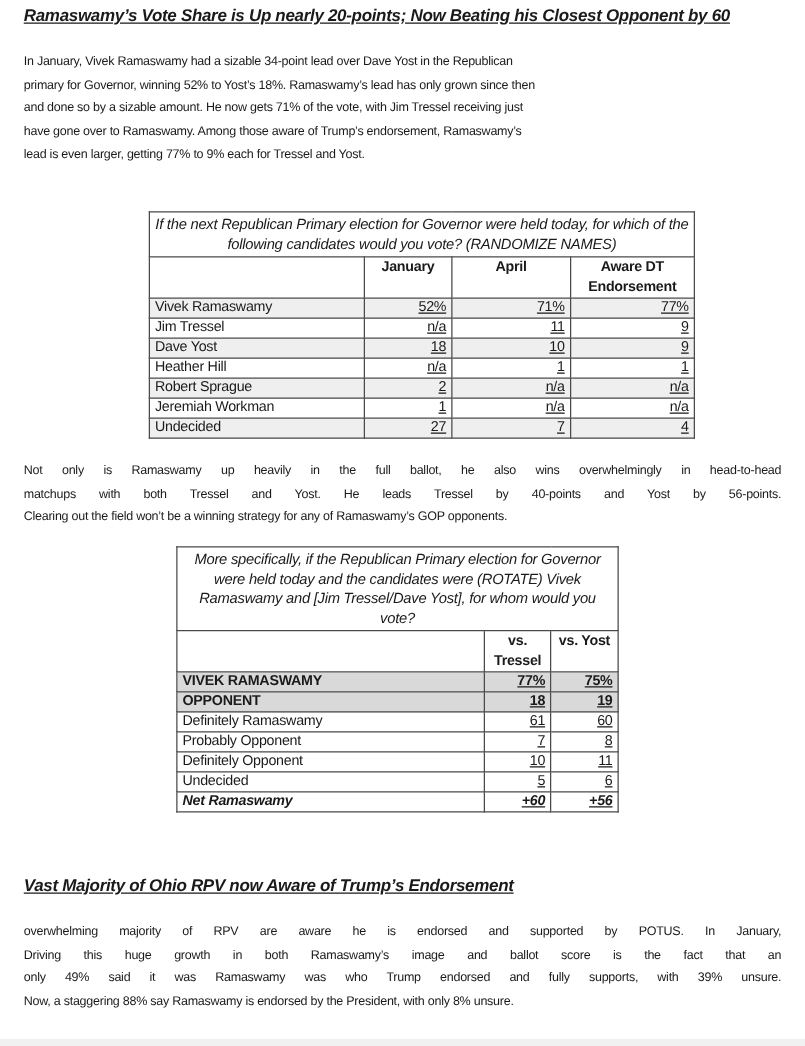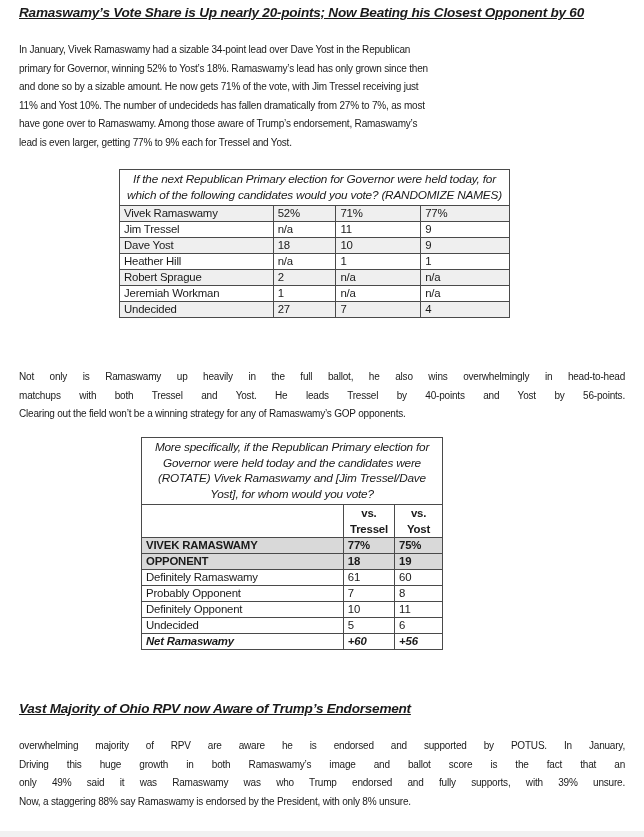--- a/index.html
+++ b/index.html
@@ -22,56 +22,61 @@
   }
   .para.justify { text-align: justify; }
   .para .ln { display: block; white-space: nowrap; }
   .para.justify .ln { text-align: justify; text-align-last: justify; white-space: normal; }
   .para.justify .ln.last { text-align-last: left; }
 
   table { position: absolute; border-collapse: collapse; font-size: 11.4px; letter-spacing: -0.2px; }
   td, th { border: 1px solid #4a4a4a; padding: 0 4px; height: 15px; line-height: 15px; font-weight: normal; }
   .q { font-style: italic; text-align: center; font-size: 11.8px; line-height: 15.5px; padding: 2px 4px; }
   .hdr { font-weight: bold; text-align: center; vertical-align: top; line-height: 16px; }
-  .num { text-align: left; }
+  .num { text-align: right; text-decoration: underline; }
   .shade td { background: #efefef; }
   .gray td { background: #d9d9d9; font-weight: bold; }
   .net td { font-weight: bold; font-style: italic; }
 
-  #t1 { left: 119px; top: 169px; width: 391px; }
-  #t2 { left: 141px; top: 437px; width: 302px; }
+  #t1 { left: 119px; top: 169px; width: 437px; }
+  #t2 { left: 141px; top: 437px; width: 354px; }
 
   .bottom-band { position: absolute; left: 0; top: 831px; width: 644px; height: 6px; background: #f1f1f1; }
 </style>
 </head>
 <body>
 
 <div class="page">
 
   <div class="heading" style="top:5px;">Ramaswamy’s Vote Share is Up nearly 20-points; Now Beating his Closest Opponent by 60</div>
 
   <p class="para" style="top:41px;">
     <span class="ln">In January, Vivek Ramaswamy had a sizable 34-point lead over Dave Yost in the Republican</span>
     <span class="ln">primary for Governor, winning 52% to Yost’s 18%. Ramaswamy’s lead has only grown since then</span>
     <span class="ln">and done so by a sizable amount. He now gets 71% of the vote, with Jim Tressel receiving just</span>
-    <span class="ln">11% and Yost 10%. The number of undecideds has fallen dramatically from 27% to 7%, as most</span>
     <span class="ln">have gone over to Ramaswamy. Among those aware of Trump’s endorsement, Ramaswamy’s</span>
     <span class="ln">lead is even larger, getting 77% to 9% each for Tressel and Yost.</span>
   </p>
 
   <table id="t1">
     <colgroup>
         <col style="width:154px">
         <col style="width:63px">
         <col style="width:85px">
         <col style="width:89px">
       </colgroup>
     <tbody>
         <tr>
       <td class="q" colspan="4">If the next Republican Primary election for Governor were held today, for which of the following candidates would you vote? (RANDOMIZE NAMES)</td>
+    </tr>
+    <tr>
+      <td class="hdr" style="height:32px"></td>
+      <td class="hdr">January</td>
+      <td class="hdr">April</td>
+      <td class="hdr">Aware DT Endorsement</td>
     </tr>
     <tr class="shade">
       <td>Vivek Ramaswamy</td>
       <td class="num">52%</td>
       <td class="num">71%</td>
       <td class="num">77%</td>
     </tr>
     <tr>
       <td>Jim Tressel</td>
       <td class="num">n/a</td>

